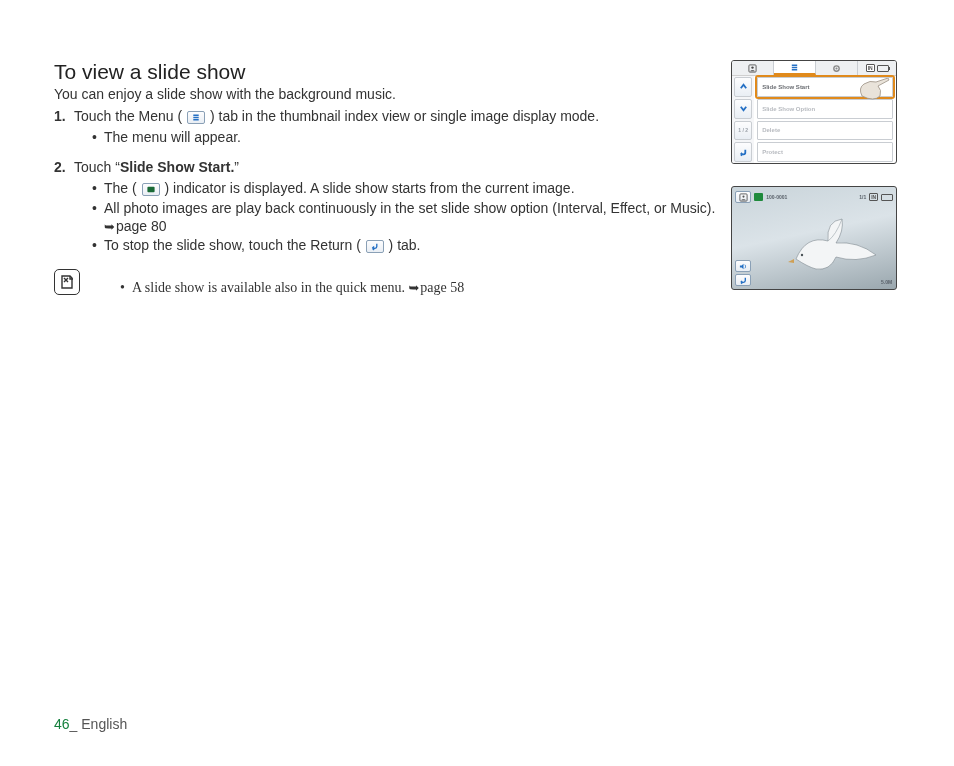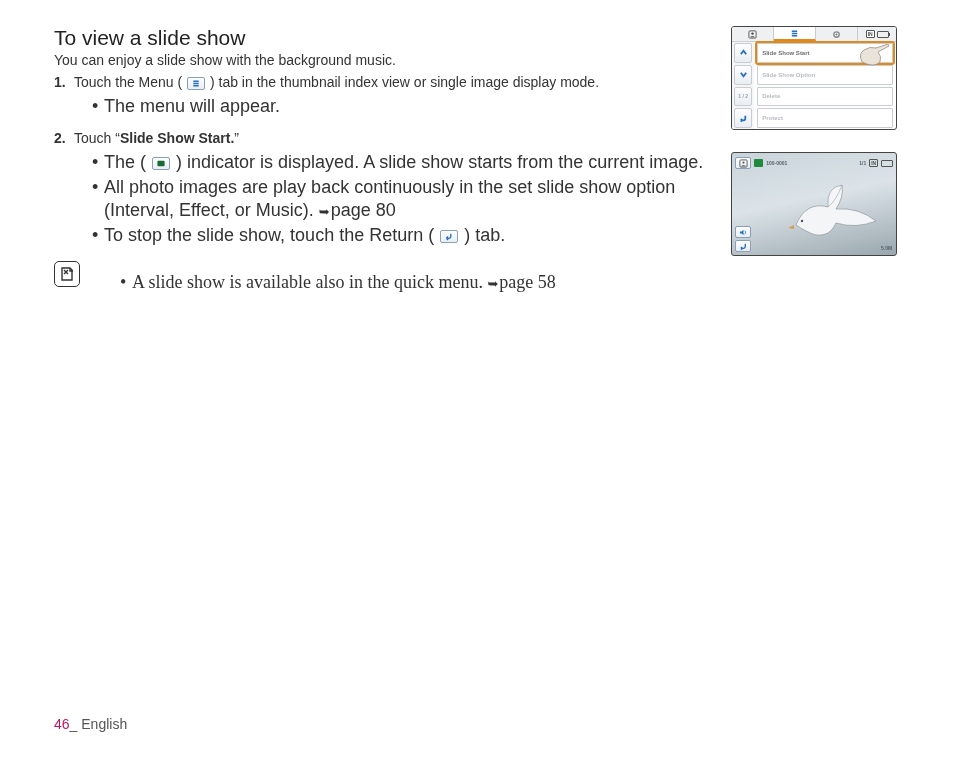--- a/index.html
+++ b/index.html
@@ -1,32 +1,32 @@
 <!DOCTYPE html>
 <html><head>
 <meta charset="utf-8">
 <style>
   * { box-sizing: border-box; margin: 0; padding: 0; }
   html, body { width: 954px; height: 766px; background: #fff; }
   body { font-family: Arial, Helvetica, sans-serif; color: #333; position: relative; }
-  .page { padding: 26px 54px 30px 54px; width: 100%; height: 100%; position: relative; }
+  .page { padding: 60px 54px 30px 54px; width: 100%; height: 100%; position: relative; }
   .content-row { display: flex; }
   .left-col { width: 680px; }
   .right-col { width: 170px; margin-left: 2px; }
 
   h2 { font-size: 21px; font-weight: 400; color: #222; margin-bottom: 2px; }
   .intro { font-size: 14px; color: #333; margin-bottom: 6px; }
 
   ol.steps { list-style: none; counter-reset: step; font-size: 14px; color: #333; }
   ol.steps > li { counter-increment: step; position: relative; padding-left: 20px; margin-bottom: 12px; line-height: 1.28; }
   ol.steps > li::before { content: counter(step) "."; position: absolute; left: 0; top: 0; font-weight: 700; }
   .bold { font-weight: 700; margin-top: 42px; }
 
   ul.bullets { list-style: none; padding-left: 18px; margin-top: 3px; }
-  ul.bullets > li { position: relative; padding-left: 12px; margin-bottom: 2px; line-height: 1.28; font-size: 18px; }
+  ul.bullets > li { position: relative; padding-left: 12px; margin-bottom: 2px; line-height: 1.28; font-size: 14px; }
   ul.bullets > li::before { content: "•"; position: absolute; left: 0; top: 0; }
 
   .note-block { display: flex; margin-top: 14px; }
   .note-icon {
     width: 26px; height: 26px; flex: none; border: 1.6px solid #333; border-radius: 5px;
     display: flex; align-items: center; justify-content: center; margin-right: 14px;
   }
   .note-icon svg { width: 16px; height: 16px; }
   .note-block ul.bullets { padding-left: 26px; margin-top: 10px; font-family: Liberation Serif, serif; }
   .note-block ul.bullets > li { padding-left: 12px; }
@@ -41,21 +41,21 @@
   }
   .inline-icon svg { width: 10px; height: 9px; }
   .inline-icon.menu-icon svg { stroke: #2570c4; }
   .inline-icon.slide-icon svg { fill: #1a6a36; }
   .inline-icon.vol-icon svg { fill: #2570c4; }
   .inline-icon.ret-icon svg { stroke: #2570c4; }
 
   .arrow::before { content: "➥"; font-size: 13px; margin-right: 1px; color: #333; }
 
   .page-footer { position: absolute; left: 54px; bottom: 34px; font-size: 14px; color: #555; }
-  .page-footer .num { color: #be185d; font-weight: 500; }
+  .page-footer .num { color: #15803d; font-weight: 500; }
 
   
   .screen {
     width: 166px; height: 104px; border: 1.5px solid #444; border-radius: 3px; margin-bottom: 22px;
     background: #fff; position: relative; overflow: hidden; font-size: 6px;
   }
   .sc-top {
     height: 15px; background: #eef0f2; display: flex; align-items: stretch; border-bottom: 1px solid #d0d0d0;
   }
   .sc-tab {

